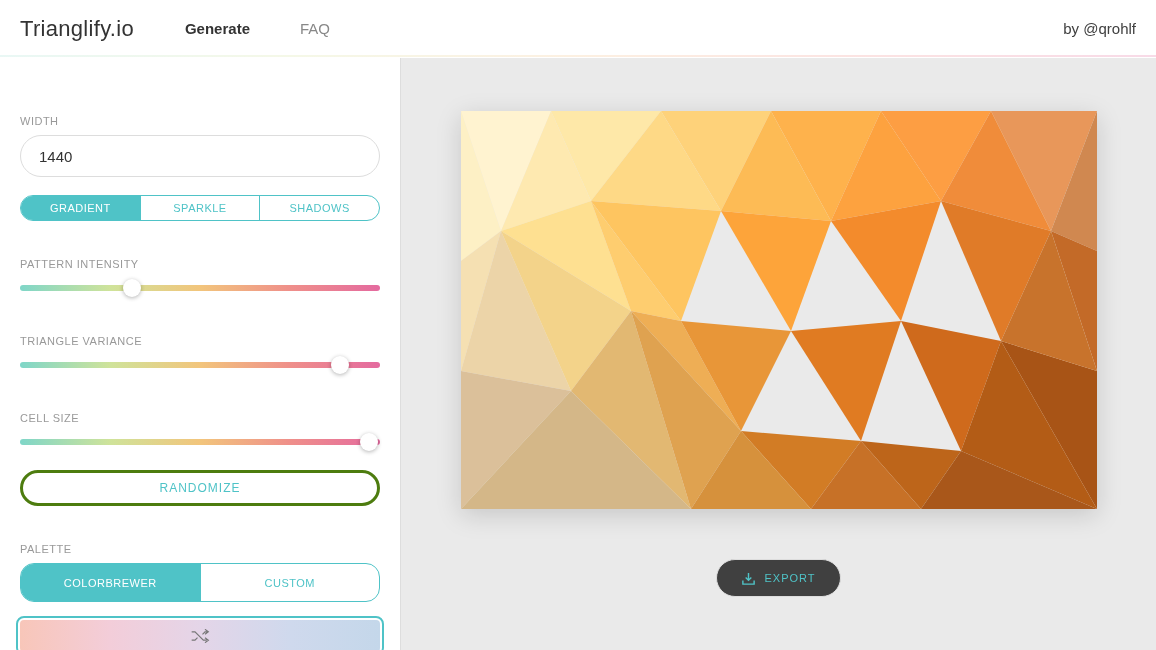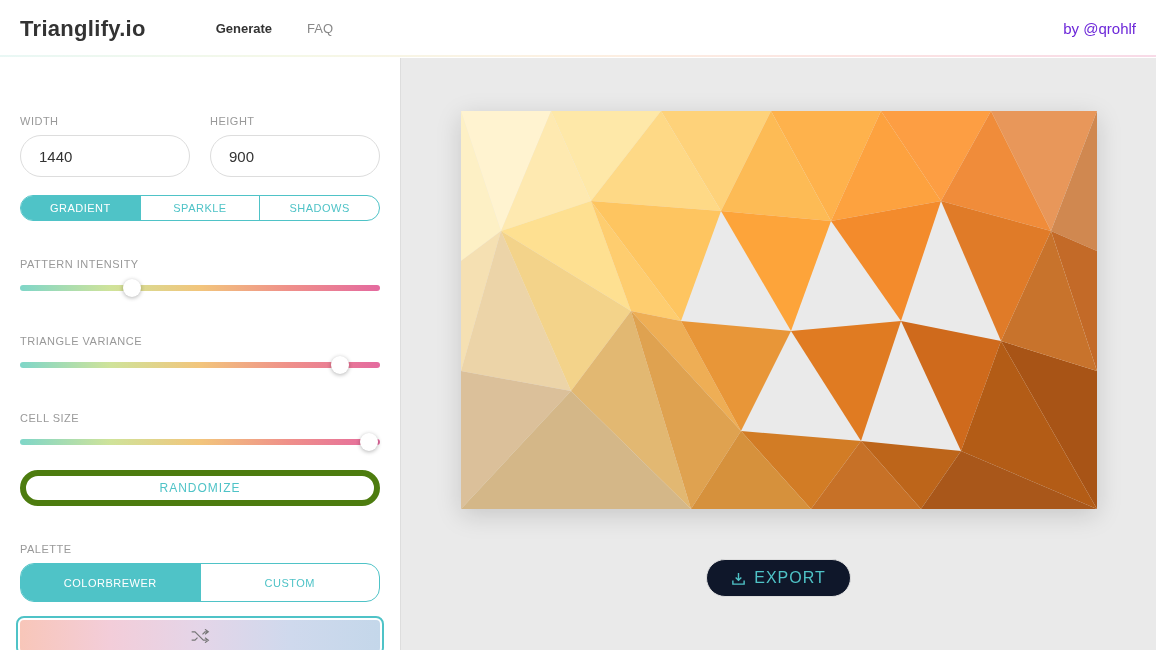--- a/index.html
+++ b/index.html
@@ -1,25 +1,25 @@
 <!DOCTYPE html>
 <html><head>
 <meta charset="utf-8">
 <style>
 * { margin: 0; padding: 0; box-sizing: border-box; font-family: -apple-system, BlinkMacSystemFont, "Segoe UI", Helvetica, Arial, sans-serif; }
 body { width: 1156px; height: 650px; overflow: hidden; background: #fff; }
 
 
 .header { height: 58px; display: flex; align-items: center; padding: 0 20px; border-bottom: 1px solid transparent; position: relative; }
 .header::after { content:""; position:absolute; left:0; right:0; bottom:0; height:2px; background: linear-gradient(90deg,#a7e1d6,#d6e3a0,#f4c288,#f08f8c,#e26da0); opacity:.25; }
-.logo { font-size: 22px; color:#333; font-weight:700; letter-spacing:.3px; }
-.nav { margin-left: 70px; display:flex; gap: 35px; font-size: 13px; }
+.logo { font-size: 22px; color:#333; font-weight:400; letter-spacing:.3px; }
+.nav { margin-left: 51px; display:flex; gap: 50px; font-size: 15px; }
 .nav a { color:#888; text-decoration:none; cursor:pointer; }
 .nav a.active { color:#333; font-weight:600; }
-.byline { margin-left:auto; color:#6d28d9; font-size:15px; }
+.byline { margin-left:auto; color:#404040; font-size:15px; }
 
 
 .main { display:flex; height: calc(100% - 58px); }
 .sidebar { width: 400px; padding: 20px; overflow-y:auto; background:#fff; }
 .canvas-area { flex:1; background:#eaeaea; display:flex; flex-direction:column; align-items:center; justify-content:center; position:relative; border-left:1px solid #ddd; }
 
 
 .row { display:flex; gap:20px; margin-bottom:18px; }
 .field { flex:1; }
 .label { font-size:11px; letter-spacing:.5px; color:#999; text-transform:uppercase; margin-bottom:8px; display:block;margin-top:37px; }
@@ -29,30 +29,30 @@
 
 .seg { display:flex; border:1px solid #4fc3c7; border-radius:14px; overflow:hidden; height:26px;justify-content:space-between; }
 .seg-item { flex:1; display:flex; align-items:center; justify-content:center; font-size:11px; letter-spacing:.5px; color:#4fc3c7; cursor:pointer; border-right:1px solid #4fc3c7; }
 .seg-item:last-child { border-right:none; }
 .seg-item.active { background:#4fc3c7; color:#fff; }
 
 .slider { position:relative; height:20px; display:flex; align-items:center; }
 .slider-track { height:6px; width:100%; border-radius:3px; background: linear-gradient(90deg,#7fd6c8,#cfe39a,#f2c57c,#ef8f8a,#e46a9f); }
 .slider-thumb { position:absolute; width:18px; height:18px; border-radius:50%; background:#fff; box-shadow:0 1px 4px rgba(0,0,0,.3); top:1px; transform:translateX(-9px); }
 
-.btn-outline { width:100%; height:36px; border:6px solid #4d7c0f; border-radius:18px; background:#fff; color:#4fc3c7; font-size:12px; letter-spacing:1px; cursor:pointer; }
+.btn-outline { width:100%; height:36px; border:3px solid #4d7c0f; border-radius:18px; background:#fff; color:#4fc3c7; font-size:12px; letter-spacing:1px; cursor:pointer; }
 
 .swatch-row { display:flex; height:30px; border-radius:4px; overflow:hidden; margin-bottom:15px; cursor:pointer; }
 .swatch { flex:1; position:relative; }
 .shuffle-row { background: linear-gradient(90deg,#f8c6b9,#f3cdd9,#e4d5e8,#cfd9ed,#c4d7ea); display:flex; align-items:center; justify-content:center; height:32px; border-radius:4px; margin-bottom:15px; cursor:pointer; }
 .shuffle-row.selected { outline:2px solid #4fc3c7; outline-offset:2px; }
 
 
 .preview { width:636px; height:398px; box-shadow:0 6px 24px rgba(0,0,0,.15); }
-.export-btn { margin-top:50px; height:38px; padding:0 24px; border:1px solid #ddd; border-radius:19px; background:#0f172a; color:#4fc3c7; font-size:16px; letter-spacing:1px; display:flex; align-items:center; gap:8px; cursor:pointer; }
+.export-btn { margin-top:50px; height:38px; padding:0 24px; border:1px solid #ddd; border-radius:19px; background:#404040; color:#4fc3c7; font-size:11px; letter-spacing:1px; display:flex; align-items:center; gap:8px; cursor:pointer; }
 .export-btn svg { width:15px; height:15px; }
 
 </style>
 </head>
 <body>
 
 <div class="header">
   <div class="logo">Trianglify.io</div>
   <div class="nav">
     <a class="active">Generate</a>
@@ -61,24 +61,20 @@
   <div class="byline">by @qrohlf</div>
 </div>
 
 <div class="main">
   <div class="sidebar">
 
     <div class="row">
       <div class="field">
         <span class="label">WIDTH</span>
         <input class="input" value="1440" style="">
-      </div>
-      <div class="field">
-        <span class="label">HEIGHT</span>
-        <input class="input" value="900" style="">
       </div>
     </div>
 
     <div class="section">
       <div class="seg">
         <div class="seg-item active">GRADIENT</div>
         <div class="seg-item">SPARKLE</div>
         <div class="seg-item">SHADOWS</div>
       </div>
     </div>

